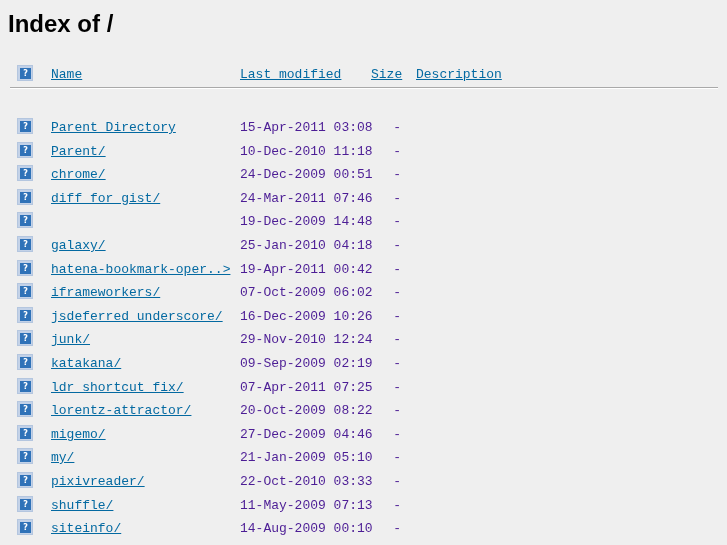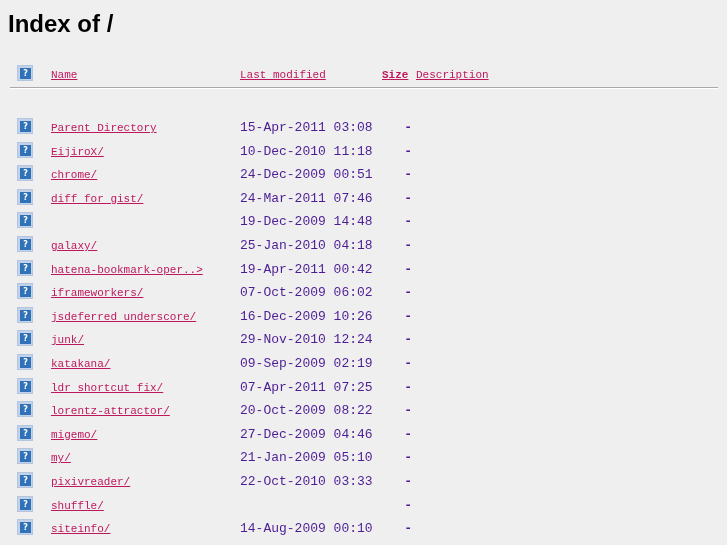--- a/index.html
+++ b/index.html
@@ -90,29 +90,29 @@
     font-weight: bold;
   }
 
   .cell {
     position: absolute;
     top: 0;
   }
 
   .col-name { left: 51px; }
   .col-date { left: 240px; }
-  .col-size { left: 382px; width: 30px; text-align: right; font-weight: bold; }
+  .col-size { left: 371px; width: 30px; text-align: right; }
   .col-desc { left: 416px; }
 
   a.dir-link,
   a.sort-link {
-    color: #be185d;
+    color: #0369a1;
     text-decoration: underline;
     font-family: "Liberation Mono", "DejaVu Sans Mono", monospace;
-    font-size: 11px;
+    font-size: 13px;
     cursor: pointer;
   }
 
   .header-row .col-size { text-align: left; width: auto; }
 
   .plain { color: #4c1d95; }
 </style>
 </head>
 <body>
 
@@ -141,21 +141,21 @@
           </span>
           <span class="cell col-name"><a class="dir-link">Parent Directory</a></span>
           <span class="cell col-date plain">15-Apr-2011 03:08</span>
           <span class="cell col-size plain">-</span>
           <span class="cell col-desc plain"></span>
         </div>
         <div class="row" style="top: 139.6px;">
           <span class="icon-box">
             <span class="glyph">?</span>
           </span>
-          <span class="cell col-name"><a class="dir-link">EijiroX/</a></span>
+          <span class="cell col-name"><a class="dir-link">Parent/</a></span>
           <span class="cell col-date plain">10-Dec-2010 11:18</span>
           <span class="cell col-size plain">-</span>
           <span class="cell col-desc plain"></span>
         </div>
         <div class="row" style="top: 163.2px;">
           <span class="icon-box">
             <span class="glyph">?</span>
           </span>
           <span class="cell col-name"><a class="dir-link">chrome/</a></span>
           <span class="cell col-date plain">24-Dec-2009 00:51</span>
@@ -276,20 +276,21 @@
           <span class="cell col-name"><a class="dir-link">pixivreader/</a></span>
           <span class="cell col-date plain">22-Oct-2010 03:33</span>
           <span class="cell col-size plain">-</span>
           <span class="cell col-desc plain"></span>
         </div>
         <div class="row" style="top: 493.6px;">
           <span class="icon-box">
             <span class="glyph">?</span>
           </span>
           <span class="cell col-name"><a class="dir-link">shuffle/</a></span>
+          <span class="cell col-date plain">11-May-2009 07:13</span>
           <span class="cell col-size plain">-</span>
           <span class="cell col-desc plain"></span>
         </div>
         <div class="row" style="top: 517.2px;">
           <span class="icon-box">
             <span class="glyph">?</span>
           </span>
           <span class="cell col-name"><a class="dir-link">siteinfo/</a></span>
           <span class="cell col-date plain">14-Aug-2009 00:10</span>
           <span class="cell col-size plain">-</span>

